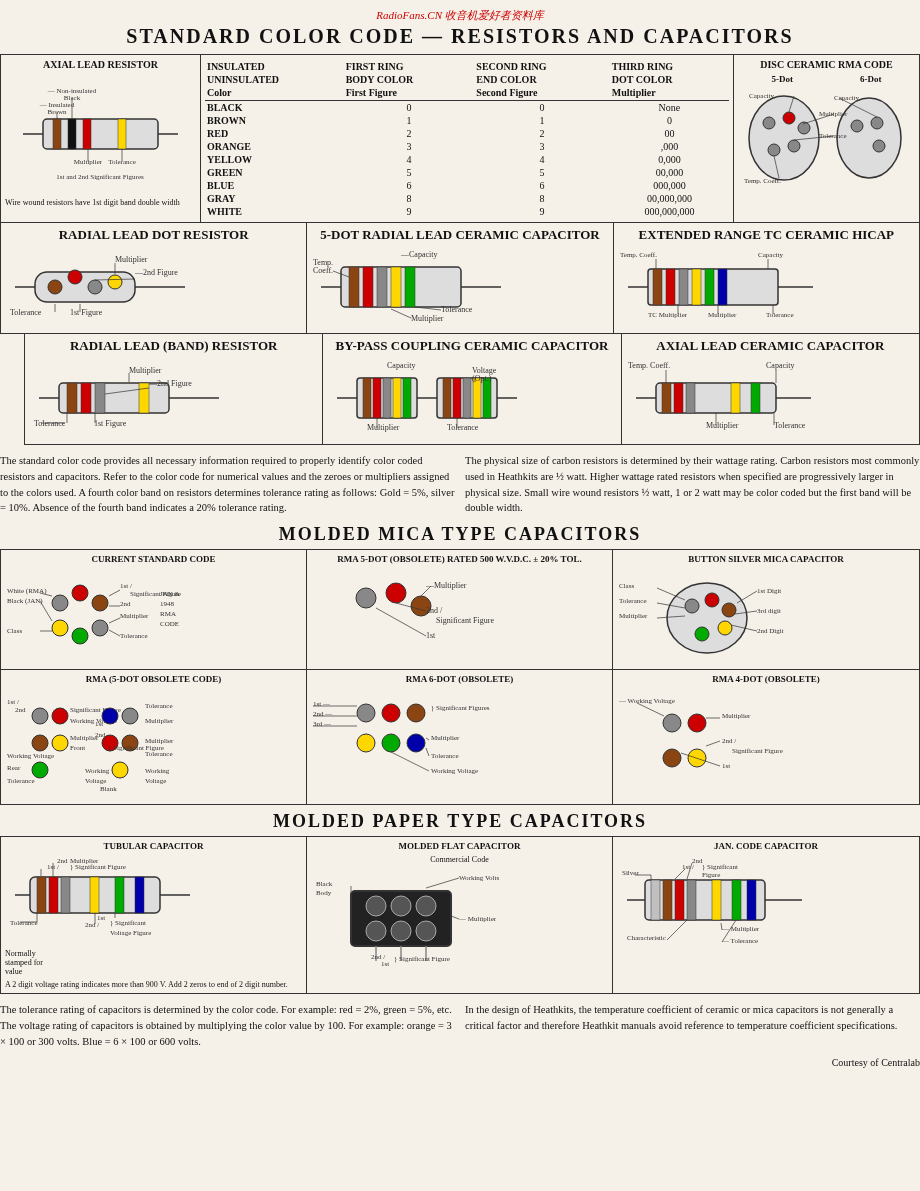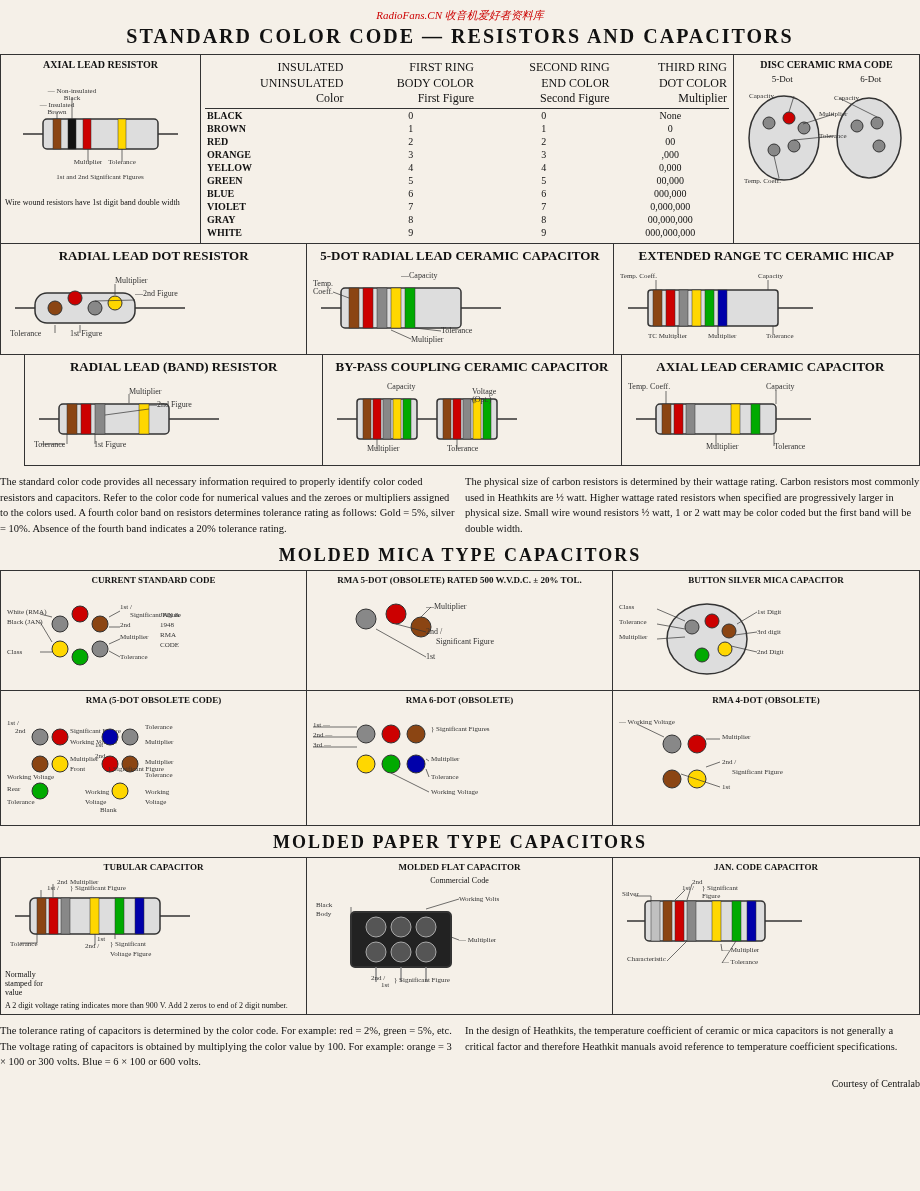--- a/index.html
+++ b/index.html
@@ -55,23 +55,23 @@
       flex: 1;
       padding: 4px;
       border-right: 1px solid #333;
     }
     .color-table-box table {
       width: 100%;
       border-collapse: collapse;
       font-size: 10px;
     }
     .color-table-box table th {
-      text-align: right;
-      font-weight: normal;
-      font-size: 12px;
+      text-align: left;
+      font-weight: bold;
+      font-size: 10px;
       border-bottom: 1px solid #333;
       padding: 1px 2px;
     }
     .color-table-box table td {
       text-align: center;
       padding: 1px 2px;
       font-size: 10px;
     }
     .disc-ceramic-box {
       width: 185px;
@@ -291,44 +291,38 @@
     <td>5</td>
     <td>00,000</td>
   </tr>
             <tr class="color-row">
     <td style="font-weight:bold;font-size:10px;text-align:left;">BLUE</td>
     <td>6</td>
     <td>6</td>
     <td>000,000</td>
   </tr>
             <tr class="color-row">
-    <td style="font-weight:bold;font-size:10px;text-align:left;">VIOLET</td>
-    <td>7</td>
-    <td>7</td>
-    <td>0,000,000</td>
-  </tr>
-            <tr class="color-row">
     <td style="font-weight:bold;font-size:10px;text-align:left;">GRAY</td>
     <td>8</td>
     <td>8</td>
     <td>00,000,000</td>
   </tr>
             <tr class="color-row">
     <td style="font-weight:bold;font-size:10px;text-align:left;">WHITE</td>
     <td>9</td>
     <td>9</td>
     <td>000,000,000</td>
   </tr>
           </tbody>
       </table>
     </div>
 
     <div class="disc-ceramic-box">
       <div class="box-title">DISC CERAMIC RMA CODE</div>
-      <div style="display:flex; justify-content:space-around; font-size:9px; font-weight:normal; margin-bottom:4px;">
+      <div style="display:flex; justify-content:space-around; font-size:9px; font-weight:bold; margin-bottom:4px;">
         <span>5-Dot</span>
         <span>6-Dot</span>
       </div>
       <svg width="175" height="100" viewBox="0 0 175 100">
 
         <ellipse cx="45" cy="50" rx="35" ry="42" fill="#ddd" stroke="#333" stroke-width="1.5"></ellipse>
         <circle cx="30" cy="35" r="6" fill="#888" stroke="#333" stroke-width="1"></circle>
         <circle cx="50" cy="30" r="6" fill="#c00" stroke="#333" stroke-width="1"></circle>
         <circle cx="65" cy="40" r="6" fill="#888" stroke="#333" stroke-width="1"></circle>
         <circle cx="55" cy="58" r="6" fill="#888" stroke="#333" stroke-width="1"></circle>

